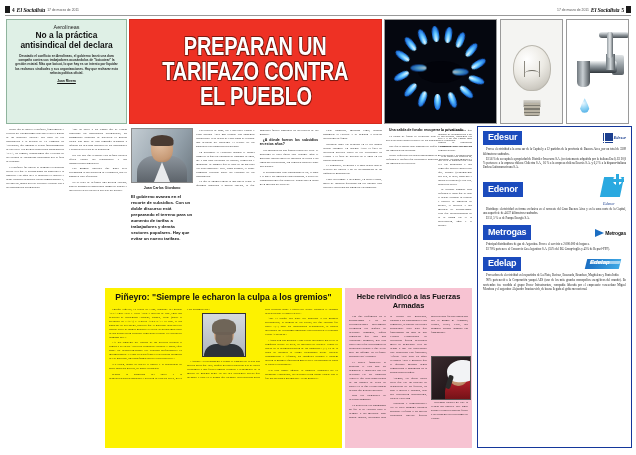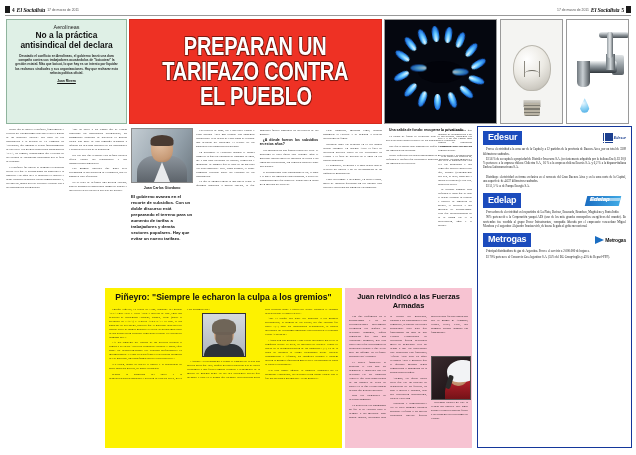--- a/index.html
+++ b/index.html
@@ -366,21 +366,21 @@
         <span class="pin-beard"></span>
       </span>
       <p>"Agregó: "Yo nítidamente a colgar el candado de Velcro son nuevos giros que esto, porque no una restitución real de poder económico a una fuerza armada corrupta y responsable de la muerte de muchos gente en los tres accidentes aéreos que tuvimos. El jase es el último que tuvimos. Sacó hicieron peros para eternizar gente y partes del avión. Entonces le estamos desvalorizado el control aéreo".</p>
       <p>Ante el ataque por parte del gobierno a los gremios aeronáuticos, la opinión de los vuelos, del que escuchó fue claro: "[...] soné los trabajadores aeronáuticos, la batalla ideológica del peronismo imposible para privatizar o al menos vaciar Aerolíneas."</p>
       <p>"Ahora son con gremios. Cada vaciar ideológico nuevo de la conquista social: es decir, de millones de dólares. Nunca se enteró de la desindicalización de las empresas." [...] Lo de la crisis de gremios lo vengo escuchando desde Horacio Domingorena y Alfonsín, los españoles después y Menem dijeron lo mismo y quebraron más veces y los hacemos la culpa la culpa a los gremios".</p>
       <p>"En otro pasaje añadió: la empresa "Industria no es raramente constituida, las acciones están donde caídas con el filo por presiones holandesas... es un negocio".</p>
     </div>
   </div>
 
   <div class="pink-sec">
-    <div class="psec-title">Juan reivindicó a las Fuerzas Armadas</div>
+    <div class="psec-title">Hebe reivindicó a las Fuerzas Armadas</div>
     <div class="psec-cols body-col">
       <p>Las que profundiza en el kirchnerismo y en las reivindicaciones nuevamente levantaron los ataques de derechos humanos, sufren considerar que "hay una "patriotas" normales, hay otra claro con la que deberíamos los poderosos escapar" y que "Gavi hizo un informe en Defensa" nacional con Alejandro.</p>
       <p>El apoyo financiero al gobierno le está ante las denuncias y judiciales por los derechos en las empresas "Suelve" que Hebe nunca ocupa de las Madres de Plaza de Mayo: es lo que la universidad declara que ha sido sin poder.</p>
       <p>para los luchadores de derechos humanos.</p>
       <p>La política de los organismos no fue la de "ocupar todo el tiempo" a los militares. Sino buscar justicia, investigar toda la verdad del genocidio, castigar a los responsables y sus cómplices, recuperar los bienes apropiados. Sólo para que funcionaran los más de 500 Centros Clandestinos de Detención fueron necesarios miles de genocidas. Hoy no llegan a mil los procesados. Hay genocidas con funciones, Alfredo Astiz tiene 60 años. ¿Cuántos Astiz y menores que él quedan? Muchos tienen complicidad o impunidad en la apropiación de niños.</p>
       <p>Además, ¿si quiere poder crear que ese un proceso de depuración de las fuerzas, en base a juicios y castigos, sólo por renovación generacional, éstas se volverían</p>
       <p>"patriotas y democráticas"? No lo hizo ninguna potencia nacional. Defensa o las nuevas cuestiones nuevas fuerzas hicieron sino fuerzas impuestas por lo mismo ni Aranguás, Fornes, Hoya, Cruz, por nombrar apenas algunos sin fundamento.</p>
       <span class="hebe-photo">
         <span class="hebe-bg"></span>
         <span class="hebe-body"></span>
@@ -429,50 +429,58 @@
           <span class="nm">Edesur</span>
         </span>
       </div>
       <div class="co-txt">
         <p>Provee electricidad a la zona sur de la Capital y a 12 partidos de la provincia de Buenos Aires, por un total de 3309 kilómetros cuadrados.</p>
         <p>El 56 % de su capital es propiedad de Distrilec Inversora S.A. (recientemente adquirida por la italiana Enel). El 20,8 % pertenece a la empresa chilena Chilectra S.A., 16 % a la empresa chilena Enersis S.A. y 6,2 % a la hispano-italiana Endesa Latinoamericana S.A.</p>
       </div>
     </div>
 
     <div class="co">
+      <div class="co-head">
+        <span class="co-tag">Edenor</span>
+        <span class="lg-edenor">
+          <span class="para"></span>
+          <span class="sun"></span>
+          <span class="nm">Edenor</span>
+        </span>
+      </div>
       <div class="co-txt">
         <p>Distribuye electricidad en forma exclusiva en el noroeste del Gran Buenos Aires y en la zona norte de la Capital, una superficie de 4.637 kilómetros cuadrados.</p>
         <p>El 51,5 % es de Pampa Energía S.A.</p>
+      </div>
+    </div>
+
+    <div class="co">
+      <div class="co-head">
+        <span class="co-tag">Metrogas</span>
+        <span class="lg-metro">
+          <span class="arrow"></span>
+          <span class="nm">Metrogas</span>
+        </span>
+      </div>
+      <div class="co-txt">
+        <p>Principal distribuidora de gas de Argentina. Provee el servicio a 2.000.000 de hogares.</p>
+        <p>El 70% pertenece al Consorcio Gas Argentino S.A. (55% del BG Group-inglés y 45% de Repsol-YPF).</p>
       </div>
     </div>
 
     <div class="co">
       <div class="co-head">
         <span class="co-tag">Edelap</span>
         <span class="lg-edelap">
           <span class="band"></span>
           <span class="band2"></span>
           <span class="nm">Edelap</span>
         </span>
       </div>
       <div class="co-txt">
         <p>Proveedora de electricidad en los partidos de La Plata, Berisso, Ensenada, Brandsen, Magdalena y Punta Indio.</p>
         <p>90% perteneció a la Corporación yanqui AES (uno de los más grandes monopolios energéticos del mundo). En noviembre fue vendida al grupo Power Infrastructure, compañía liderada por el empresario venezolano Miguel Mendoza y el argentino Alejandro Ivanissevich, de buena llegada al gobierno nacional.</p>
       </div>
     </div>
 
-    <div class="co">
-      <div class="co-head">
-        <span class="co-tag">Metrogas</span>
-        <span class="lg-metro">
-          <span class="arrow"></span>
-          <span class="nm">Metrogas</span>
-        </span>
-      </div>
-      <div class="co-txt">
-        <p>Principal distribuidora de gas de Argentina. Provee el servicio a 2.000.000 de hogares.</p>
-        <p>El 70% pertenece al Consorcio Gas Argentino S.A. (55% del BG Group-inglés y 45% de Repsol-YPF).</p>
-      </div>
-    </div>
-
   </div>
 
 </div>
 
 </body></html>

